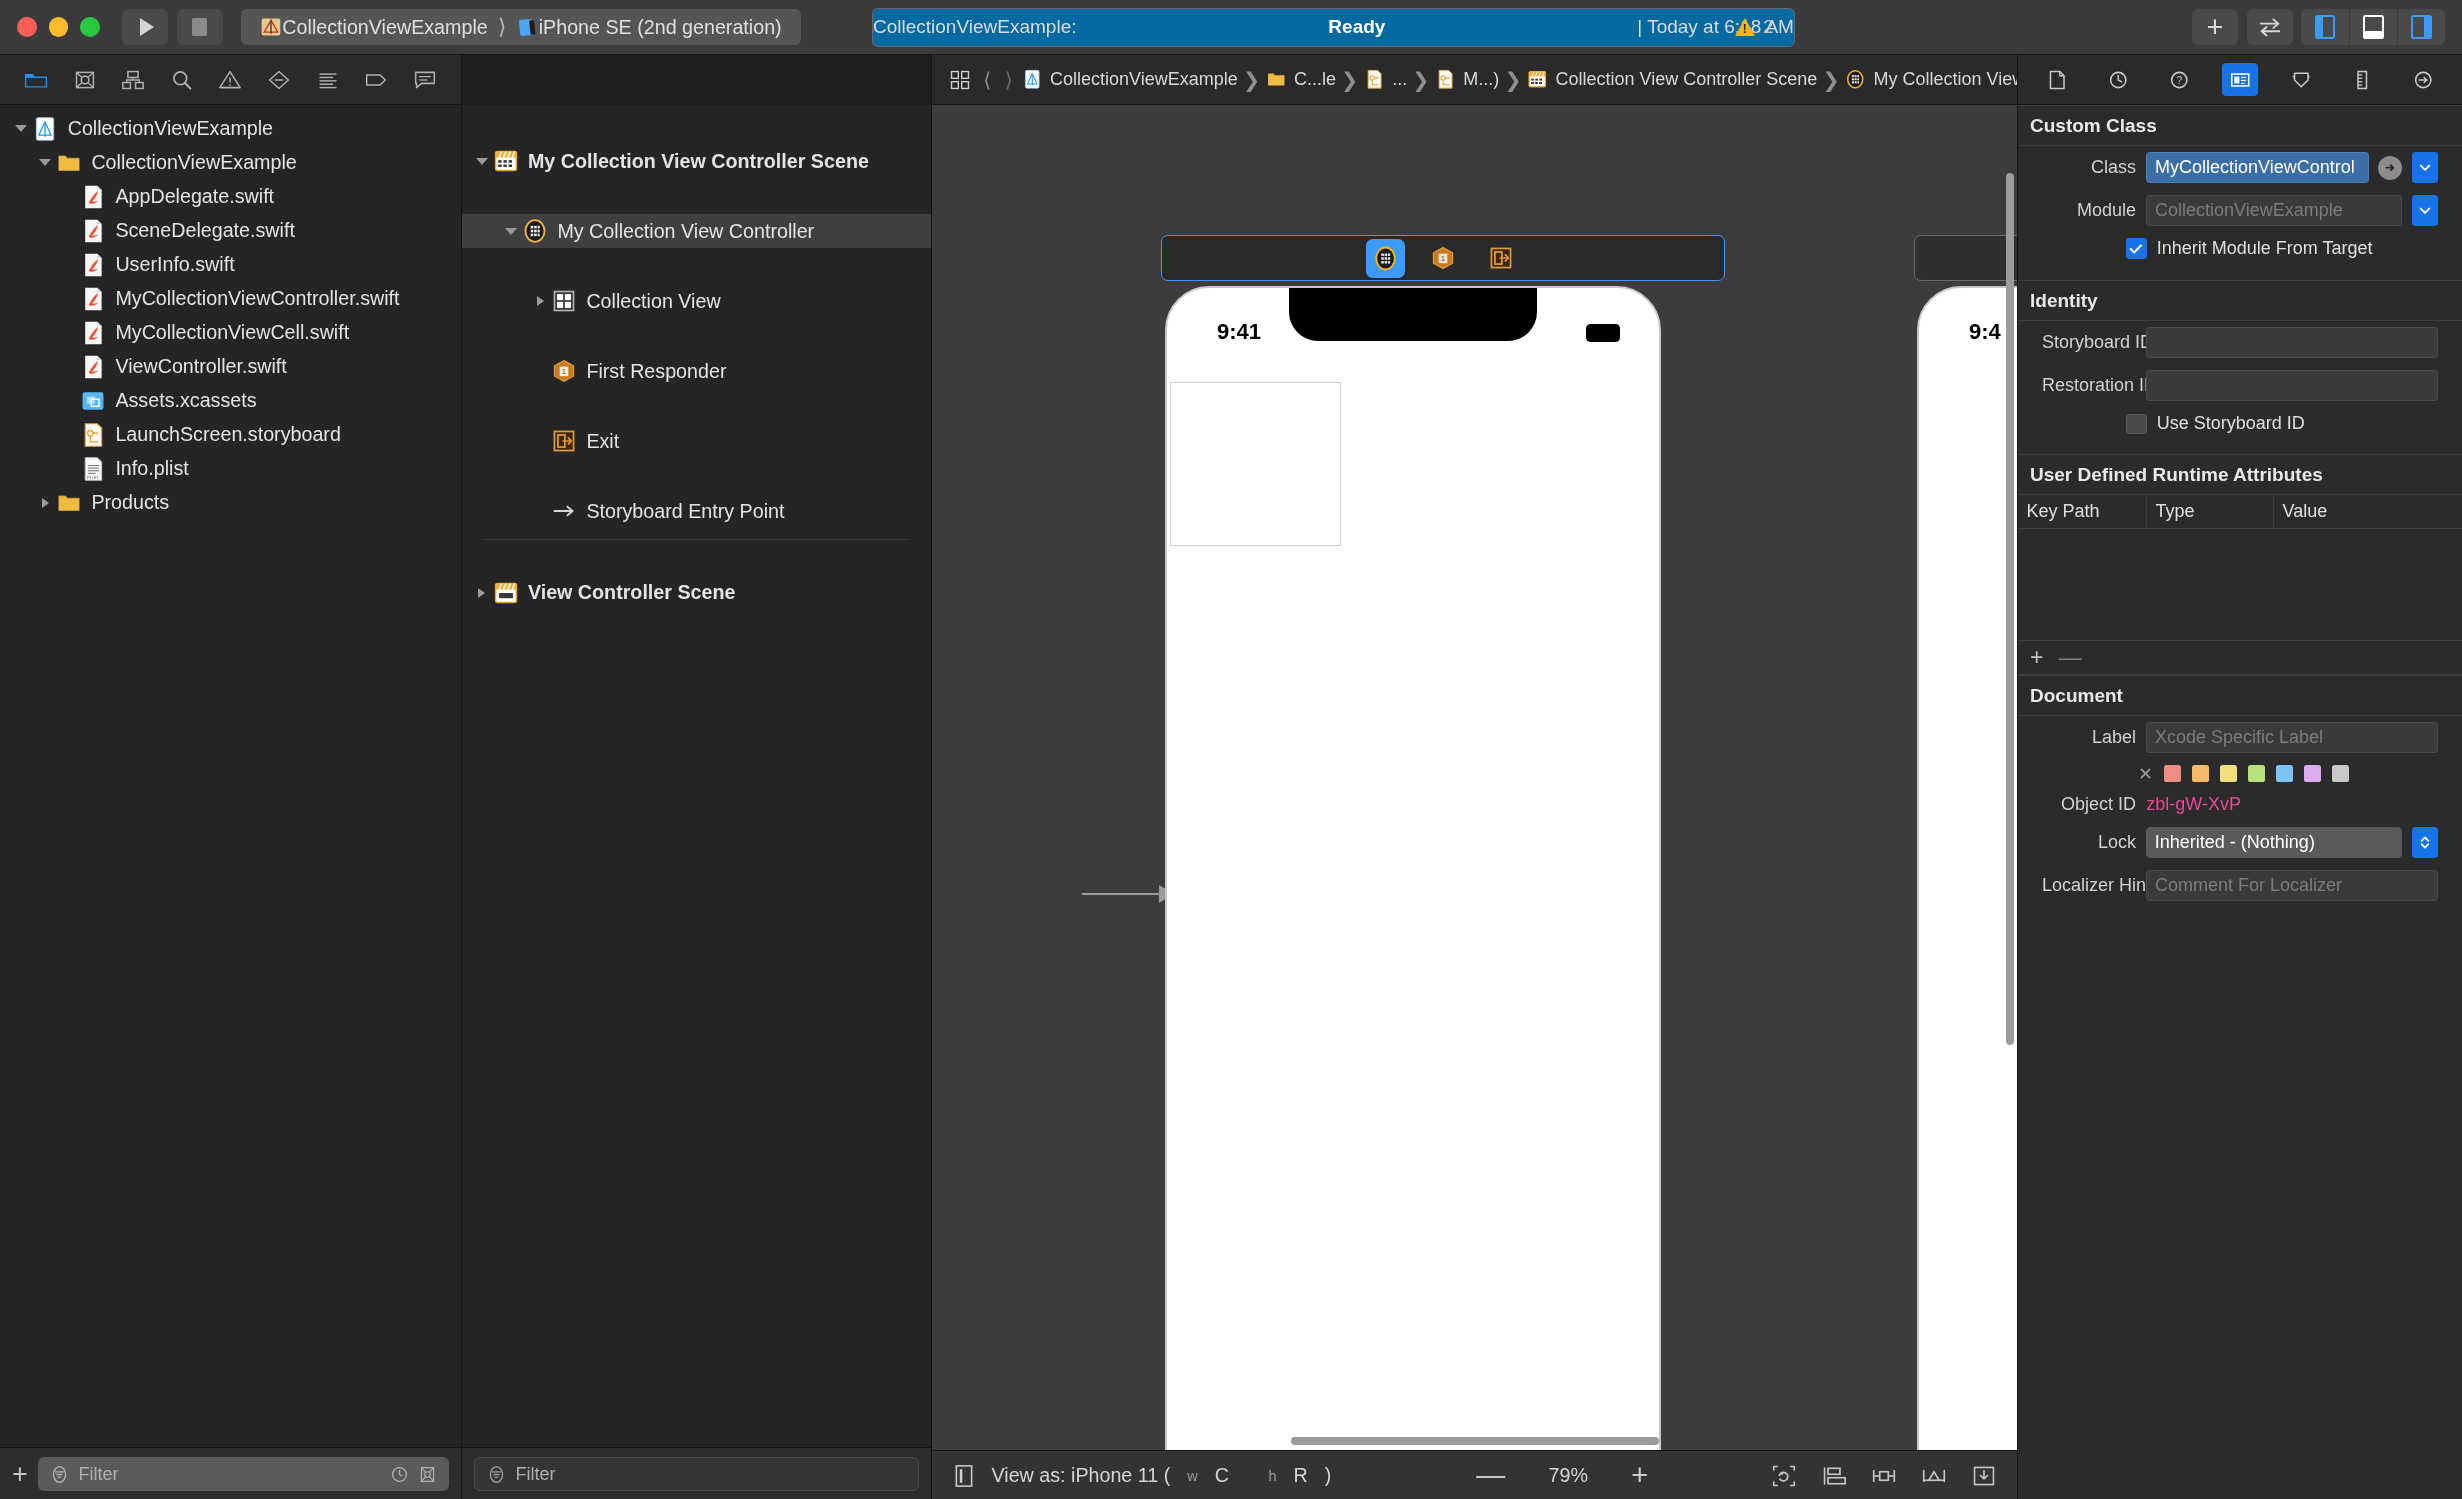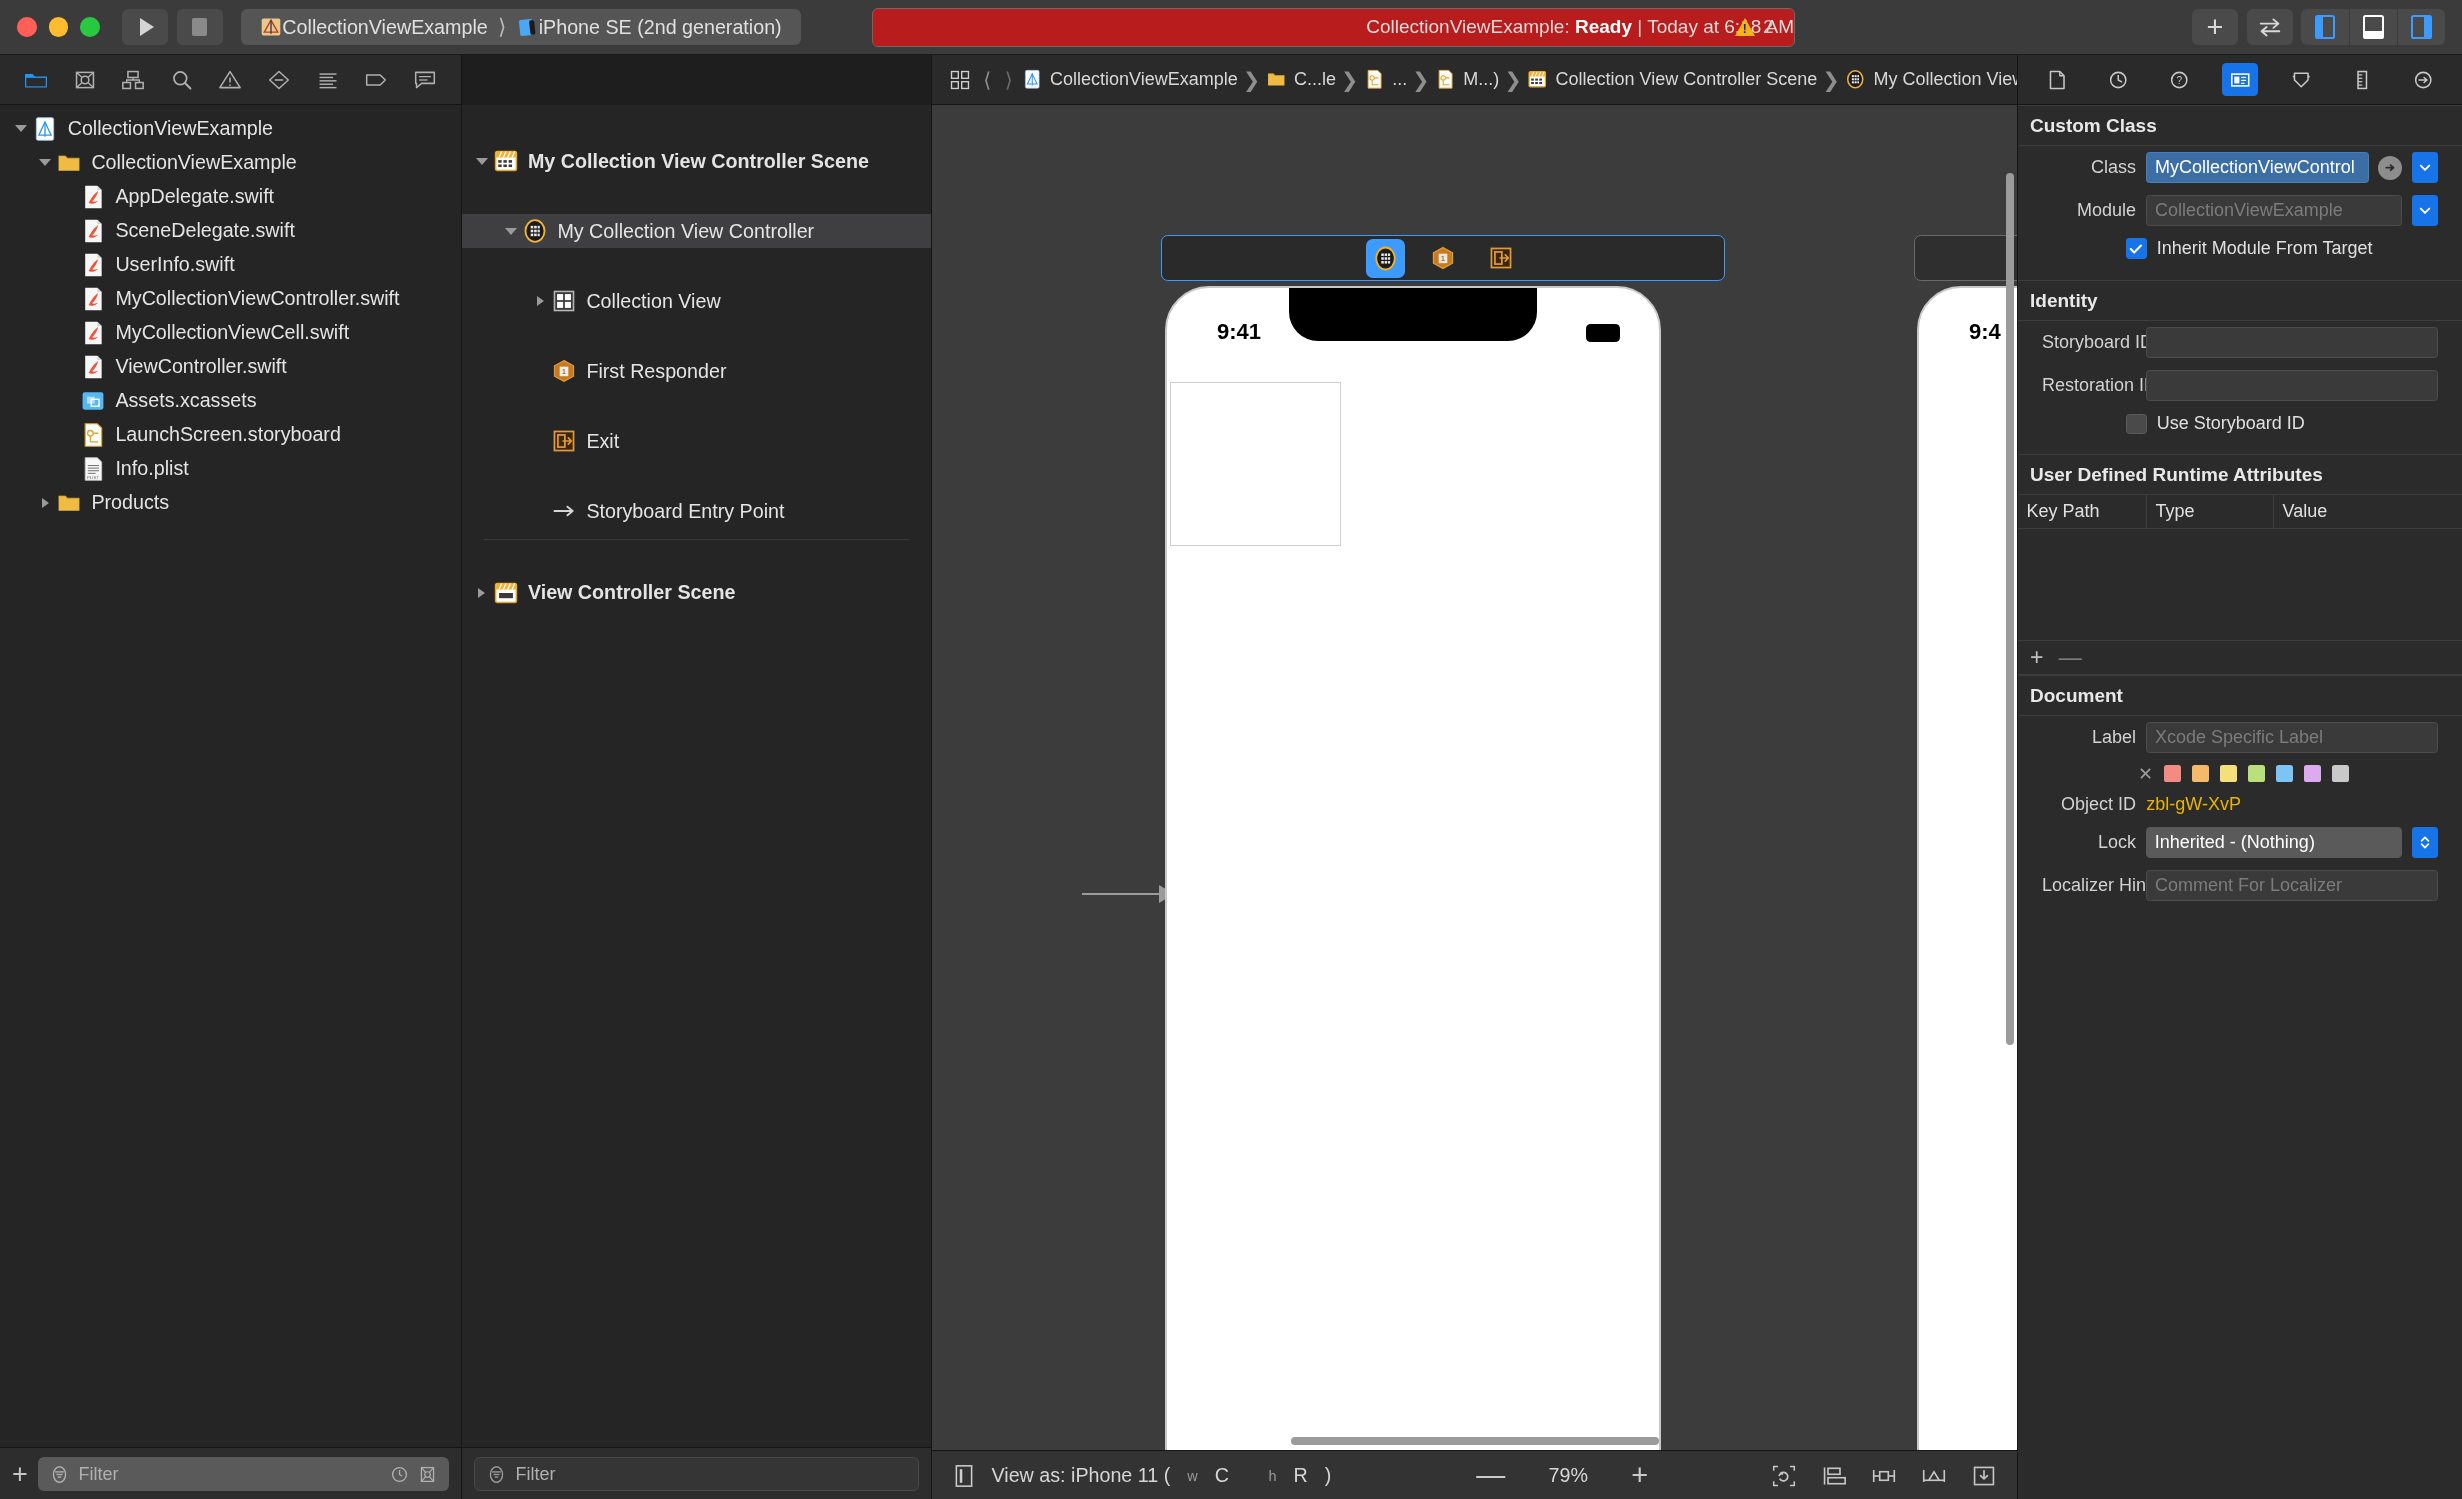--- a/index.html
+++ b/index.html
@@ -45,22 +45,22 @@
   .scheme-box {
     height: 36px; border-radius: 6px; background: #555555;
     display: flex; align-items: center; padding: 0 19px;
     margin-left: 10.3px;
     font-size: 19.7px; color: #e0e0e0; white-space: nowrap;
   }
   .sep-chev { color: #b9b9b9; margin: 0 10.3px; font-size: 21.4px; font-weight: 300; }
 
   .status-box {
     position: absolute; left: 872px; width: 923px;
-    height: 39px; border-radius: 6px; background: #b91c1c;
-    display: flex; align-items: center; justify-content: flex-end;
+    height: 39px; border-radius: 6px; background: #0369a1;
+    display: flex; align-items: center; justify-content: space-between;
     font-size: 19px; color: #dcdcdc;
     border: 0.9px solid #6a6a6a;
   }
   .status-box .bold { font-weight: bold; color: #ffffff; }
   .warn-badge {
     position: absolute; right: 20.5px; display: flex; align-items: center; gap: 7.7px;
   }
   .warn-tri {
     width: 0; height: 0;
     border-left: 10.3px solid transparent; border-right: 10.3px solid transparent;
@@ -210,21 +210,21 @@
   .chk-label { font-size: 18px; color: #e0e0e0; }
   .udra-head { display: flex; font-size: 18px; color: #e0e0e0; border-bottom: 0.9px solid #3d3d3d; }
   .udra-col { padding: 6px 8.5px; }
   .udra-col + .udra-col { border-left: 0.9px solid #3d3d3d; }
   .udra-body { height: 111px; }
   .udra-tools { display: flex; gap: 15.4px; padding: 5.1px 12px; border-top: 0.9px solid #3d3d3d; border-bottom: 0.9px solid #3d3d3d; }
   .udra-tools span { font-size: 23px; color: #c0c0c0; line-height: 1; font-weight: 200; }
   .swatches { display: flex; align-items: center; gap: 11px; padding: 3.4px 12px 3.4px 120px; }
   .swatch { width: 17px; height: 17px; border-radius: 2.6px; }
   .sw-x { font-size: 18px; color: #9a9a9a; }
-  .objid { font-size: 18px; color: #eab308; }
+  .objid { font-size: 18px; color: #ec4899; }
   .stepper { width: 26px; height: 31px; background: #1773e8; border-radius: 3.4px; display:flex;align-items:center;justify-content:center;flex-direction:column; gap:2.6px; flex:0 0 26px;}
   .popup { flex: 1; height: 31px; background: #5a5a5a; border-radius: 4.3px; display:flex; align-items:center; padding: 0 8.5px; font-size: 18px; color: #fff; }
 </style>
 </head>
 <body>
 
 <div class="app">
 
   <div class="toolbar">
     <div class="traffic">

